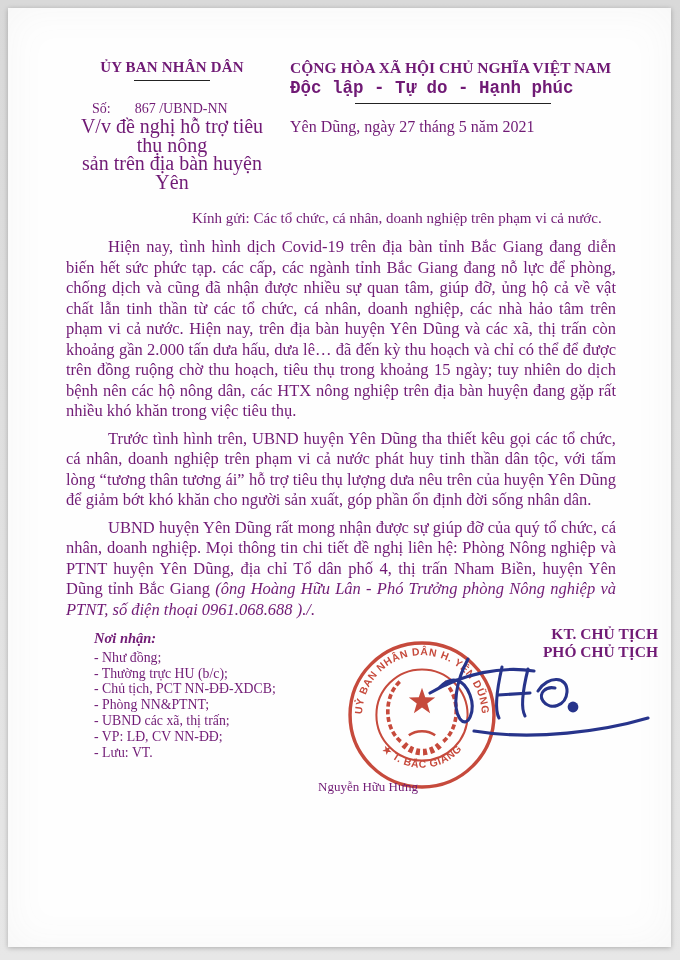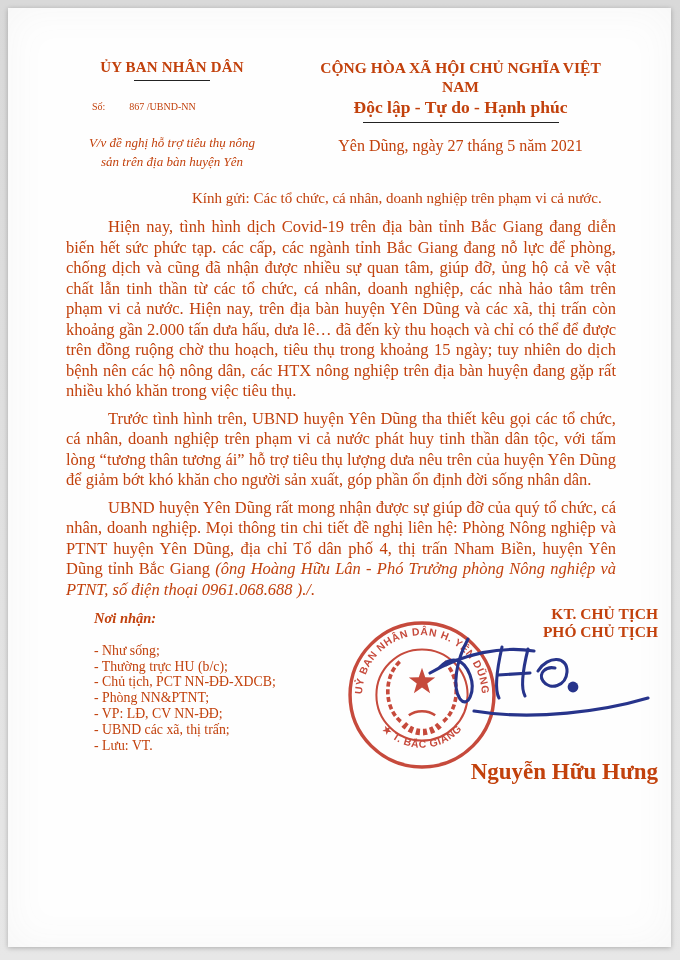--- a/index.html
+++ b/index.html
@@ -10,58 +10,58 @@
   }
   .backdrop {
     width: 680px; height: 960px;
     background: linear-gradient(180deg, #d9d9d9, #e7e7e7);
     padding: 8px 9px 13px 8px;
   }
   .page {
     position: relative;
     width: 663px; height: 939px;
     background: #fefefe;
-    color: #c2410c;
+    color: #701a75;
     box-shadow: 0 1px 5px rgba(0,0,0,.25), inset 0 0 40px rgba(120,120,120,.06);
     padding: 50px 55px 0 58px;
     overflow: hidden;
   }
   
   .hdr { display: flex; }
   .hdr-left { width: 212px; text-align: center; flex: none; }
-  .hdr-right { flex: 1; text-align: center; margin-left: 27px; }
+  .hdr-right { flex: 1; text-align: left; margin-left: 12px; }
   .org1, .org2 { font-weight: bold; font-size: 15px; line-height: 19px; letter-spacing: .2px; }
   .rule { height: 0; border-bottom: 1.4px solid #222; }
   .rule-left { width: 76px; margin: 3px auto 14px; }
   .rule-right { width: 196px; margin: 3px auto 14px; }
-  .num { text-align: left; padding-left: 26px; font-size: 10px; margin-top: 20px; }
+  .num { text-align: left; padding-left: 26px; font-size: 14px; margin-top: 20px; }
   .num-value { margin-left: 24px; }
-  .subject { margin-top: 22px; font-size: 13px; line-height: 18.5px; font-style: italic; }
+  .subject { margin-top: 0; font-size: 20px; line-height: 18.5px; }
   .nat1 { font-weight: bold; font-size: 15.5px; line-height: 19px; }
-  .nat2 { font-weight: bold; font-size: 17.5px; line-height: 23px; }
+  .nat2 { font-weight: bold; font-size: 17.5px; line-height: 23px; font-family: Liberation Mono, monospace; }
   .dateline { font-size: 16px; margin-top: 14px; }
   
   .salutation { margin-top: 19px; padding-left: 126px; font-size: 15px; }
   .para {
     margin-top: 7px;
     font-size: 16.5px; line-height: 20.5px;
     text-align: justify; text-indent: 42px;
   }
   .para.first { margin-top: 10px; }
   .para em { font-style: italic; }
   
   .footer { position: relative; margin-top: 9px; height: 330px; }
   .recipients { position: absolute; left: 28px; top: 2px; font-size: 13.8px; line-height: 15.8px; }
-  .rec-label { font-weight: bold; font-style: italic; font-size: 14.5px; margin-bottom: 16px; }
+  .rec-label { font-weight: bold; font-style: italic; font-size: 14.5px; margin-bottom: 3px; }
   .authority { position: absolute; left: 252px; top: -4px; width: 340px; text-align: right;
                font-weight: bold; font-size: 15.5px; line-height: 18px; }
   .seal { position: absolute; left: 280px; top: 10px; width: 152px; height: 152px; opacity: .92; }
   .ink { position: absolute; left: 356px; top: 16px; width: 234px; height: 104px; }
-  .signer { position: absolute; left: 252px; top: 150px; width: 340px; text-align: right;
-            font-weight: bold; font-size: 23px; }
+  .signer { position: absolute; left: 252px; top: 150px; width: 340px; text-align: left;
+            font-weight: normal; font-size: 13px; }
   .seal-ring-text { font-family: "Liberation Sans", sans-serif; font-weight: bold; }
 </style>
 </head>
 <body>
 
 <div class="backdrop">
   <div class="page">
 
     <div class="hdr">
       <div class="hdr-left">
@@ -86,26 +86,26 @@
     <div class="salutation">Kính gửi: Các tổ chức, cá nhân, doanh nghiệp trên phạm vi cả nước.</div>
 
     <p class="para first">Hiện nay, tình hình dịch Covid-19 trên địa bàn tỉnh Bắc Giang đang diễn biến hết sức phức tạp. các cấp, các ngành tỉnh Bắc Giang đang nỗ lực để phòng, chống dịch và cũng đã nhận được nhiều sự quan tâm, giúp đỡ, ủng hộ cả về vật chất lẫn tinh thần từ các tổ chức, cá nhân, doanh nghiệp, các nhà hảo tâm trên phạm vi cả nước. Hiện nay, trên địa bàn huyện Yên Dũng và các xã, thị trấn còn khoảng gần 2.000 tấn dưa hấu, dưa lê… đã đến kỳ thu hoạch và chỉ có thể để được trên đồng ruộng chờ thu hoạch, tiêu thụ trong khoảng 15 ngày; tuy nhiên do dịch bệnh nên các hộ nông dân, các HTX nông nghiệp trên địa bàn huyện đang gặp rất nhiều khó khăn trong việc tiêu thụ.</p>
     <p class="para">Trước tình hình trên, UBND huyện Yên Dũng tha thiết kêu gọi các tổ chức, cá nhân, doanh nghiệp trên phạm vi cả nước phát huy tinh thần dân tộc, với tấm lòng “tương thân tương ái” hỗ trợ tiêu thụ lượng dưa nêu trên của huyện Yên Dũng để giảm bớt khó khăn cho người sản xuất, góp phần ổn định đời sống nhân dân.</p>
     <p class="para"><span>UBND huyện Yên Dũng rất mong nhận được sự giúp đỡ của quý tổ chức, cá nhân, doanh nghiệp. Mọi thông tin chi tiết đề nghị liên hệ: Phòng Nông nghiệp và PTNT huyện Yên Dũng, địa chỉ Tổ dân phố 4, thị trấn Nham Biền, huyện Yên Dũng tỉnh Bắc Giang </span><em>(ông Hoàng Hữu Lân - Phó Trưởng phòng Nông nghiệp và PTNT, số điện thoại 0961.068.688 )./.</em></p>
 
     <div class="footer">
 
       <div class="recipients">
         <div class="rec-label">Nơi nhận:</div>
-        <div class="rec-item">- Như sống;</div>
+        <div class="rec-item">- Như đồng;</div>
         <div class="rec-item">- Thường trực HU (b/c);</div>
         <div class="rec-item">- Chủ tịch, PCT NN-ĐĐ-XDCB;</div>
         <div class="rec-item">- Phòng NN&amp;PTNT;</div>
+        <div class="rec-item">- UBND các xã, thị trấn;</div>
         <div class="rec-item">- VP: LĐ, CV NN-ĐĐ;</div>
-        <div class="rec-item">- UBND các xã, thị trấn;</div>
         <div class="rec-item">- Lưu: VT.</div>
       </div>
 
       <div class="authority">
         <div>KT. CHỦ TỊCH</div>
         <div>PHÓ CHỦ TỊCH</div>
       </div>
 
       <svg class="seal" viewBox="0 0 150 150">
         <g stroke="#c23b2c" fill="none" stroke-width="3.4">

